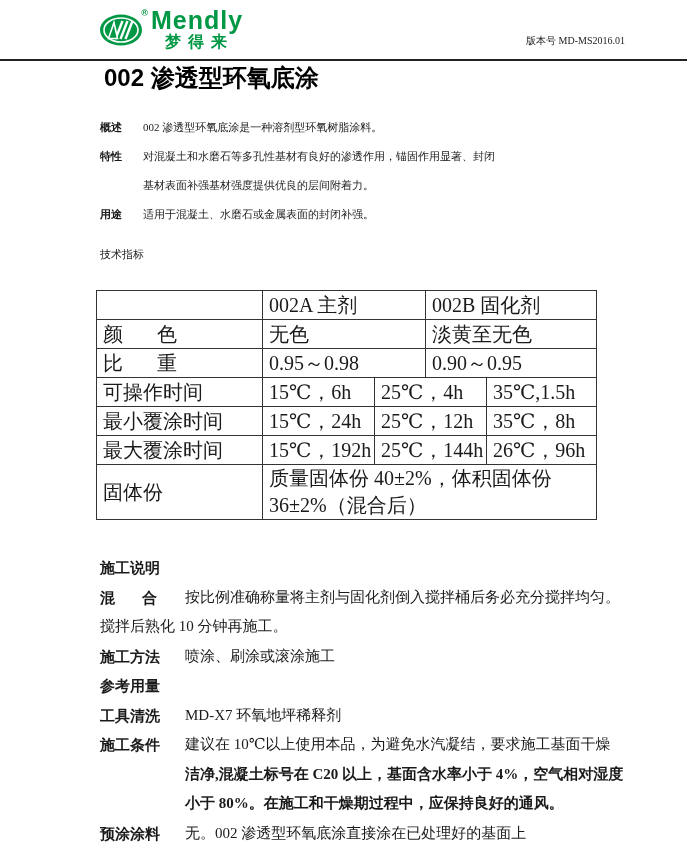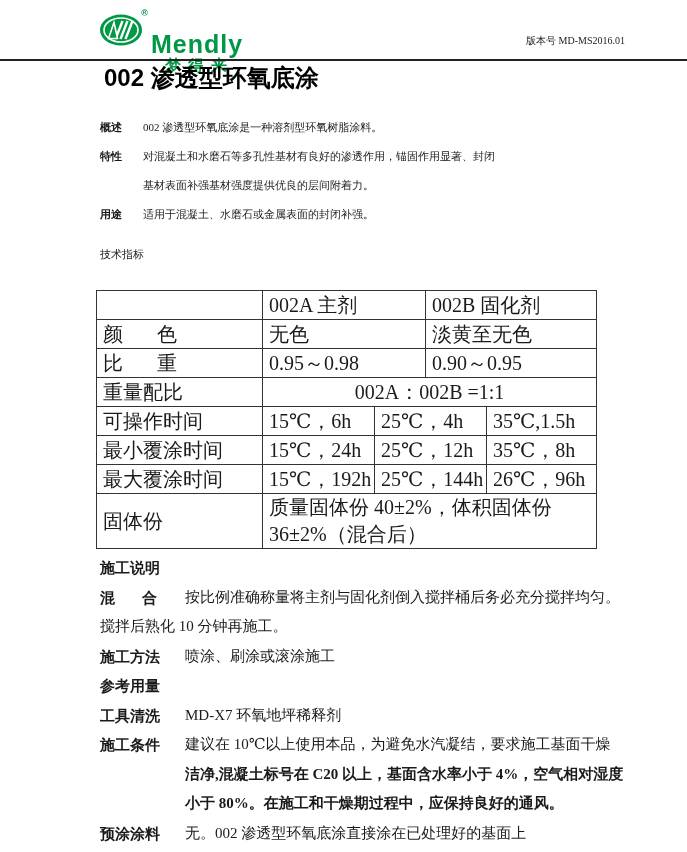--- a/index.html
+++ b/index.html
@@ -18,21 +18,21 @@
   .logo-mark-wrap { position: relative; width: 48px; height: 36px; margin-top: 4px; }
   .reg-mark {
     position: absolute; right: -1px; top: -4px;
     font-family: "Liberation Sans", sans-serif;
     font-size: 9px; color: var(--brand); font-weight: bold;
   }
   .logo-text { margin-left: 4px; }
   .brand-en {
     font-family: "Liberation Sans", sans-serif;
     font-weight: bold; font-size: 25px; line-height: 25px;
-    color: var(--brand); letter-spacing: 1px; margin-top: 24px;
+    color: var(--brand); letter-spacing: 1px;
   }
   .brand-cn {
     font-family: "Liberation Sans", sans-serif;
     font-weight: bold; font-size: 16px; line-height: 18px;
     color: var(--brand); letter-spacing: 7px; margin-left: 14px;
   }
   .version {
     position: absolute; right: 62px; top: 34px;
     font-size: 10px; color: var(--ink);
   }
@@ -155,24 +155,20 @@
       <td class="rowlabel">
         <span class="jlabel">
               <span>比</span>
               <span>重</span>
             </span>
       </td>
       <td colspan="2">0.95～0.98</td>
       <td colspan="2">0.90～0.95</td>
     </tr>
     <tr>
-      <td class="rowlabel">重量配比</td>
-      <td colspan="4" class="center">002A：002B =1:1</td>
-    </tr>
-    <tr>
       <td class="rowlabel">可操作时间</td>
       <td>15℃，6h</td>
       <td colspan="2">25℃，4h</td>
       <td>35℃,1.5h</td>
     </tr>
     <tr>
       <td class="rowlabel">最小覆涂时间</td>
       <td>15℃，24h</td>
       <td colspan="2">25℃，12h</td>
       <td>35℃，8h</td>

